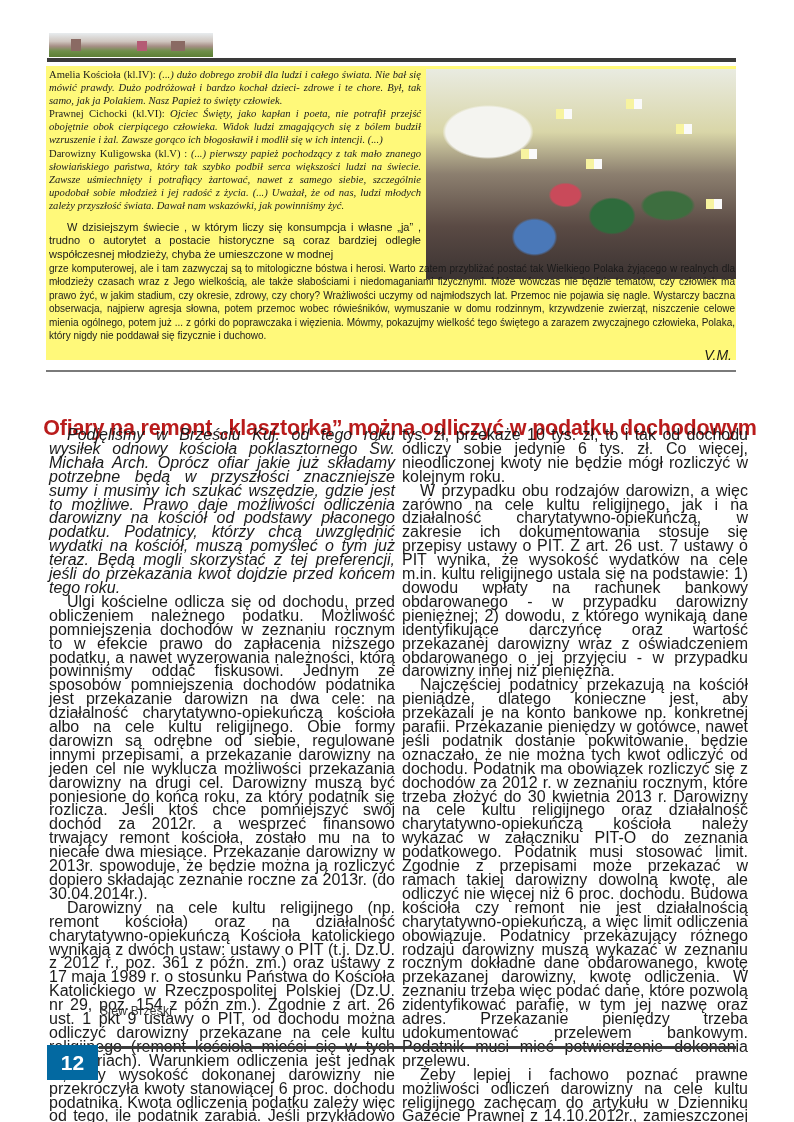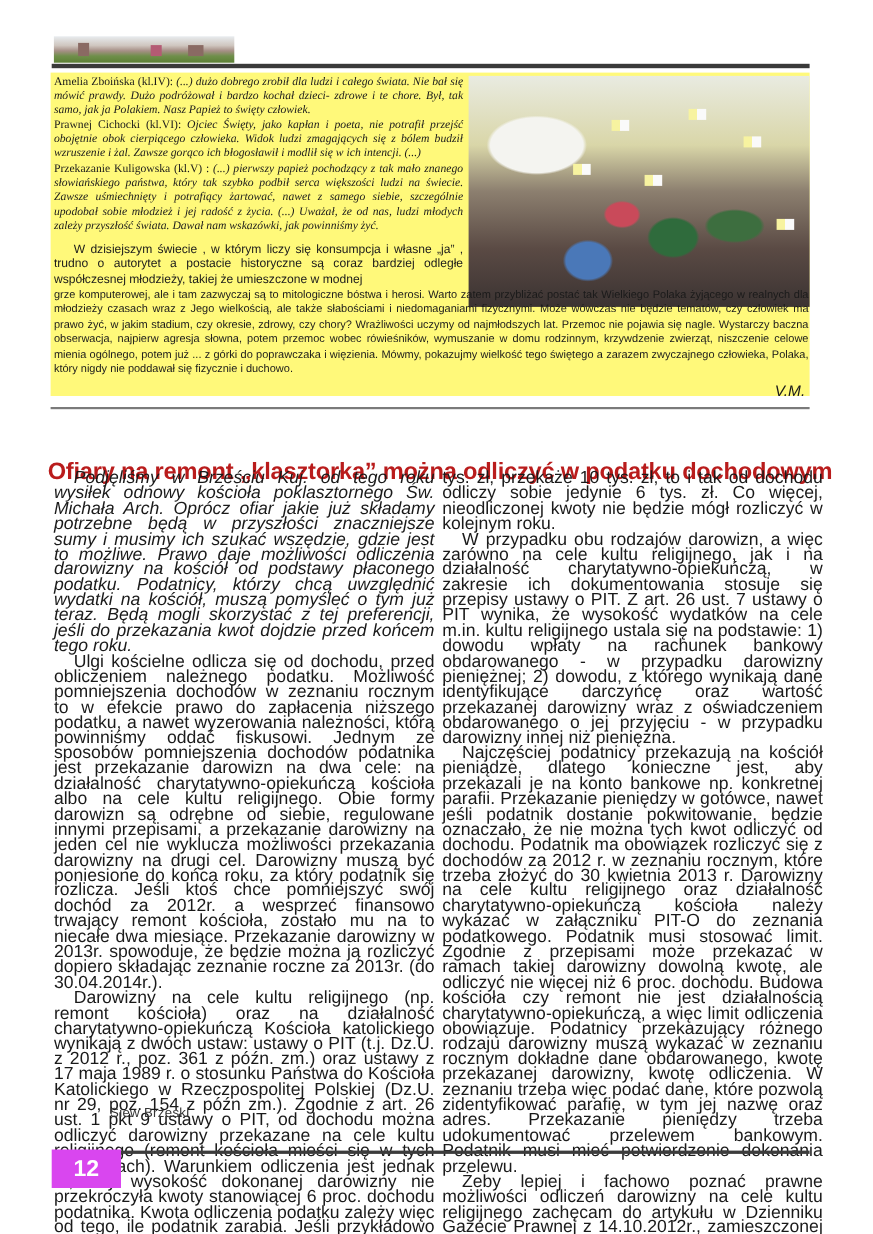--- a/index.html
+++ b/index.html
@@ -25,21 +25,21 @@
   .sig-vm { position:absolute; right:62px; top:347px; font-style:italic; font-size:14px; }
   .mid-rule { position:absolute; left:46px; top:370px; width:690px; height:2px; background:#7a7a7a; }
   .title { position:absolute; left:40px; top:416px; width:720px; text-align:center; font-weight:bold; font-size:21.5px; color:#b91c1c; letter-spacing:-0.2px; }
   .col { position:absolute; width:346px; font-size:16px; line-height:13.9px; text-align:justify; }
   .col p { margin:0; text-indent:18px; }
   .col p.it { font-style:italic; }
   .col-left { left:49px; top:428px; }
   .col-right { left:402px; top:428px; }
   .sig-ks { text-align:right; font-style:italic; margin-top:1px; }
   .footer-rule { position:absolute; left:99px; top:1046px; width:637px; height:3px; background:#3c3c3c; }
-  .page-box { position:absolute; left:47px; top:1045px; width:63px; height:35px; background:#d946ef; color:#fff; font-weight:bold; font-size:21px; text-align:center; line-height:35px; }
+  .page-box { position:absolute; left:47px; top:1045px; width:51px; height:35px; background:#0369a1; color:#fff; font-weight:bold; font-size:21px; text-align:center; line-height:35px; }
   .footer-title { position:absolute; left:100px; top:1004px; font-size:12px; color:#333; letter-spacing:0.3px; }
 </style>
 </head>
 <body>
 
 <div class="header-img">
   <div class="roof" style="left:22px;height:12px;"></div>
   <div class="roof" style="left:88px;background:#b45b74;"></div>
   <div class="roof" style="left:122px;width:14px;"></div>
 </div>
@@ -49,29 +49,29 @@
 <div class="photo">
   <div class="flag" style="left:130px;top:40px;"></div>
   <div class="flag" style="left:200px;top:30px;"></div>
   <div class="flag" style="left:250px;top:55px;"></div>
   <div class="flag" style="left:95px;top:80px;"></div>
   <div class="flag" style="left:160px;top:90px;"></div>
   <div class="flag" style="left:280px;top:130px;"></div>
 </div>
 
 <div class="yb-text">
-  <span>Amelia Zboińska (kl.IV):</span>
+  <span>Amelia Kościoła (kl.IV):</span>
   <span class="it">(...) dużo dobrego zrobił dla ludzi i całego świata. Nie bał się mówić prawdy. Dużo podróżował i bardzo kochał dzieci- zdrowe i te chore. Był, tak samo, jak ja Polakiem. Nasz Papież to święty człowiek.</span><br>
   <span>Prawnej Cichocki (kl.VI):</span>
   <span class="it">Ojciec Święty, jako kapłan i poeta, nie potrafił przejść obojętnie obok cierpiącego człowieka. Widok ludzi zmagających się z bólem budził wzruszenie i żal. Zawsze gorąco ich błogosławił i modlił się w ich intencji. (...)</span><br>
-  <span>Przekazanie Kuligowska (kl.V) :</span>
+  <span>Darowizny Kuligowska (kl.V) :</span>
   <span class="it">(...) pierwszy papież pochodzący z tak mało znanego słowiańskiego państwa, który tak szybko podbił serca większości ludzi na świecie. Zawsze uśmiechnięty i potrafiący żartować, nawet z samego siebie, szczególnie upodobał sobie młodzież i jej radość z życia. (...) Uważał, że od nas, ludzi młodych zależy przyszłość świata. Dawał nam wskazówki, jak powinniśmy żyć.</span>
 </div>
 
-<div class="yb-sans" style="top:221px;text-indent:18px;">W dzisiejszym świecie , w którym liczy się konsumpcja i własne „ja” , trudno o autorytet a postacie historyczne są coraz bardziej odległe współczesnej młodzieży, takiej że umieszczone w modnej</div>
+<div class="yb-sans" style="top:221px;text-indent:18px;">W dzisiejszym świecie , w którym liczy się konsumpcja i własne „ja” , trudno o autorytet a postacie historyczne są coraz bardziej odległe współczesnej młodzieży, chyba że umieszczone w modnej</div>
 <div class="yb-wide">grze komputerowej, ale i tam zazwyczaj są to mitologiczne bóstwa i herosi. Warto zatem przybliżać postać tak Wielkiego Polaka żyjącego w realnych dla młodzieży czasach wraz z Jego wielkością, ale także słabościami i niedomaganiami fizycznymi. Może wówczas nie będzie tematów, czy człowiek ma prawo żyć, w jakim stadium, czy okresie, zdrowy, czy chory? Wrażliwości uczymy od najmłodszych lat. Przemoc nie pojawia się nagle. Wystarczy baczna obserwacja, najpierw agresja słowna, potem przemoc wobec rówieśników, wymuszanie w domu rodzinnym, krzywdzenie zwierząt, niszczenie celowe mienia ogólnego, potem już ... z górki do poprawczaka i więzienia. Mówmy, pokazujmy wielkość tego świętego a zarazem zwyczajnego człowieka, Polaka, który nigdy nie poddawał się fizycznie i duchowo.</div>
 <div class="sig-vm">V.M.</div>
 
 <div class="mid-rule"></div>
 
 <div class="title">Ofiary na remont „klasztorka” można odliczyć w podatku dochodowym</div>
 
 <div class="col col-left">
   <p class="it">Podjęliśmy w Brześciu Kuj. od tego roku wysiłek odnowy kościoła poklasztornego Św. Michała Arch. Oprócz ofiar jakie już składamy potrzebne będą w przyszłości znaczniejsze sumy i musimy ich szukać wszędzie, gdzie jest to możliwe. Prawo daje możliwości odliczenia darowizny na kościół od podstawy płaconego podatku. Podatnicy, którzy chcą uwzględnić wydatki na kościół, muszą pomyśleć o tym już teraz. Będą mogli skorzystać z tej preferencji, jeśli do przekazania kwot dojdzie przed końcem tego roku.</p>
   <p>Ulgi kościelne odlicza się od dochodu, przed obliczeniem należnego podatku. Możliwość pomniejszenia dochodów w zeznaniu rocznym to w efekcie prawo do zapłacenia niższego podatku, a nawet wyzerowania należności, którą powinniśmy oddać fiskusowi. Jednym ze sposobów pomniejszenia dochodów podatnika jest przekazanie darowizn na dwa cele: na działalność charytatywno-opiekuńczą kościoła albo na cele kultu religijnego. Obie formy darowizn są odrębne od siebie, regulowane innymi przepisami, a przekazanie darowizny na jeden cel nie wyklucza możliwości przekazania darowizny na drugi cel. Darowizny muszą być poniesione do końca roku, za który podatnik się rozlicza. Jeśli ktoś chce pomniejszyć swój dochód za 2012r. a wesprzeć finansowo trwający remont kościoła, zostało mu na to niecałe dwa miesiące. Przekazanie darowizny w 2013r. spowoduje, że będzie można ją rozliczyć dopiero składając zeznanie roczne za 2013r. (do 30.04.2014r.).</p>

